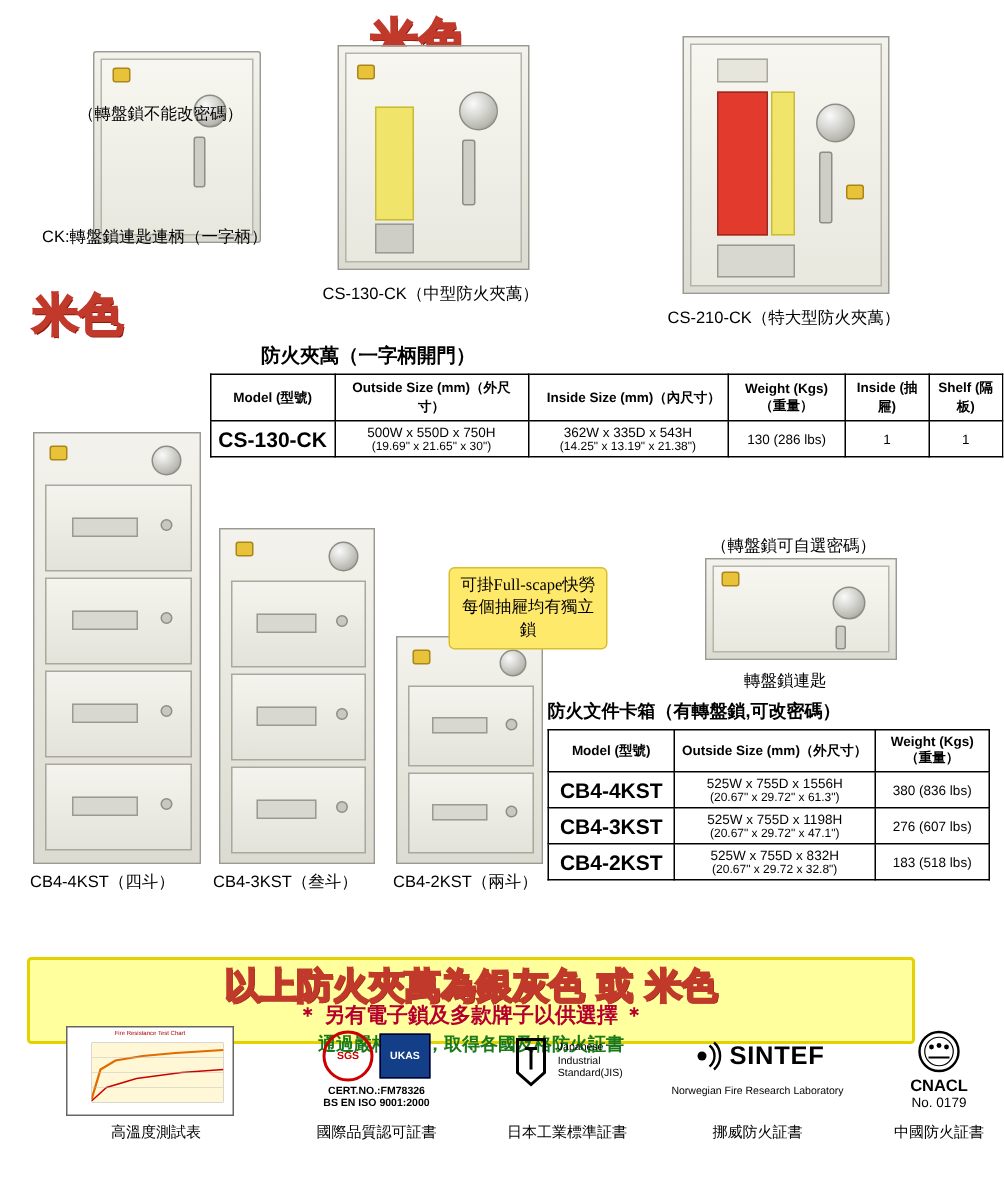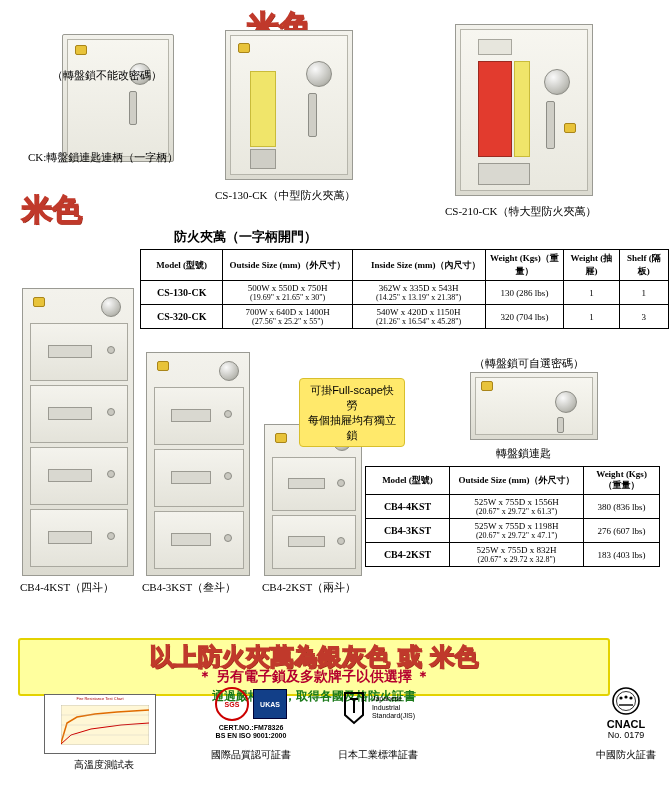--- a/index.html
+++ b/index.html
@@ -7,21 +7,21 @@
   body {
     width:669px; height:793px;
     background:#ffffff;
     font-family:"Liberation Sans", sans-serif;
     position:relative;
     overflow:hidden;
   }
   .page { position:relative; width:669px; height:793px; }
 
   
-  .abs { position:absolute;font-family:Liberation Serif, serif; }
+  .abs { position:absolute; }
   .label-cn { font-size:11px; color:#000; white-space:nowrap; }
 
   
   .fancy {
     font-family:"DejaVu Sans", sans-serif;
     font-weight:bold;
     color:#ffd400;
     -webkit-text-stroke:1.5px #c0392b;
     text-shadow:1px 1px 0 #8b1a0a;
     white-space:nowrap;
@@ -34,34 +34,35 @@
   .handle { position:absolute; background:#cfcec6; border:1px solid #8d8d86; border-radius:2px; }
   .badge-gold { position:absolute; width:12px; height:10px; background:#e8c33a; border:1px solid #a9851a; border-radius:2px; }
   .drawer { position:absolute; background:linear-gradient(180deg,#f4f3ed,#e4e3da); border:1px solid #a9a89f; }
   .drawer .pull { position:absolute; left:18%; top:38%; width:46%; height:22%; background:#d9d8d0; border:1px solid #9b9a92; }
   .drawer .lockdot { position:absolute; right:12%; top:40%; width:8px; height:8px; border-radius:50%; background:#c9c8c0; border:1px solid #8d8d86; }
 
   
   table.spec { border-collapse:collapse; font-size:9px; background:#fff; }
   table.spec th, table.spec td { border:1px solid #000; padding:2px 4px; text-align:center; vertical-align:middle; color:#000; }
   table.spec th { font-weight:bold; font-size:9px; }
-  table.spec td.model { font-weight:bold; font-size:10px; }
+  table.spec td.model { font-weight:bold; font-size:14px; }
   .sz2 { display:block; font-size:8px; }
 
   
   .callout {
     position:absolute;
     background:#ffe96b;
     border:1px solid #d8bf2c;
     border-radius:4px;
     font-size:11px;
     color:#000;
     padding:4px 6px;
     line-height:1.35;
     text-align:center;
+    font-family:Liberation Serif, serif;
   }
 
   
   .banner {
     position:absolute;
     left:18px; top:638px; width:592px; height:58px;
     background:#ffff9e;
     border:2px solid #e3d200;
     border-radius:3px;
   }
@@ -120,52 +121,38 @@
 
   <div class="abs" style="left:140px; top:228px;">
     <div style="font-size:13px; font-weight:bold; color:#000; margin-bottom:3px;padding-left:34px;">防火夾萬（一字柄開門）</div>
     <table class="spec">
       <thead>
         <tr>
           <th style="width:84px;">Model (型號)</th>
           <th style="width:132px;">Outside Size (mm)（外尺寸）</th>
           <th style="width:136px;text-align:right;">Inside Size (mm)（內尺寸）</th>
           <th style="width:80px;">Weight (Kgs)（重量）</th>
-          <th style="width:56px;">Weight (抽屜)</th>
+          <th style="width:56px;">Inside (抽屜)</th>
           <th style="width:50px;">Shelf (隔板)</th>
         </tr>
       </thead>
       <tbody>
         <tr>
           <td class="model">CS-130-CK</td>
           <td>
             <span>500W x 550D x 750H</span>
             <span class="sz2">(19.69" x 21.65" x 30")</span>
           </td>
           <td>
             <span>362W x 335D x 543H</span>
             <span class="sz2">(14.25" x 13.19" x 21.38")</span>
           </td>
           <td>130 (286 lbs)</td>
           <td>1</td>
           <td>1</td>
-        </tr>
-        <tr>
-          <td class="model">CS-320-CK</td>
-          <td>
-            <span>700W x 640D x 1400H</span>
-            <span class="sz2">(27.56" x 25.2" x 55")</span>
-          </td>
-          <td>
-            <span>540W x 420D x 1150H</span>
-            <span class="sz2">(21.26" x 16.54" x 45.28")</span>
-          </td>
-          <td>320 (704 lbs)</td>
-          <td>1</td>
-          <td>3</td>
         </tr>
       </tbody>
     </table>
   </div>
 
   <div class="safe" style="left:22px; top:288px; width:112px; height:288px;">
     <div class="badge-gold" style="left:10px; top:8px;"></div>
     <div class="dial" style="left:78px; top:8px; width:20px; height:20px;"></div>
     <div class="drawer" style="left:7px; top:34px; width:98px; height:58px;">
         <div class="pull"></div>
@@ -226,20 +213,21 @@
   <div class="abs label-cn" style="left:474px; top:356px;">（轉盤鎖可自選密碼）</div>
   <div class="safe" style="left:470px; top:372px; width:128px; height:68px;">
     <div class="door"></div>
     <div class="dial" style="left:84px; top:18px; width:22px; height:22px;"></div>
     <div class="handle" style="left:86px; top:44px; width:7px; height:16px;"></div>
     <div class="badge-gold" style="left:10px; top:8px;"></div>
   </div>
   <div class="abs label-cn" style="left:496px; top:446px;">轉盤鎖連匙</div>
 
   <div class="abs" style="left:365px; top:466px;">
+    <div style="font-size:12px; font-weight:bold; color:#000; margin-bottom:3px;">防火文件卡箱（有轉盤鎖,可改密碼）</div>
     <table class="spec">
       <thead>
         <tr>
           <th style="width:84px;">Model (型號)</th>
           <th style="width:134px;">Outside Size (mm)（外尺寸）</th>
           <th style="width:76px;">Weight (Kgs)（重量）</th>
         </tr>
       </thead>
       <tbody>
         <tr>
@@ -257,33 +245,33 @@
             <span class="sz2">(20.67" x 29.72" x 47.1")</span>
           </td>
           <td>276 (607 lbs)</td>
         </tr>
         <tr>
           <td class="model">CB4-2KST</td>
           <td>
             <span>525W x 755D x 832H</span>
             <span class="sz2">(20.67" x 29.72 x 32.8")</span>
           </td>
-          <td>183 (403 lbs)</td>
+          <td>183 (518 lbs)</td>
         </tr>
       </tbody>
     </table>
   </div>
 
   <div class="banner">
     <div class="l1 fancy" style="font-size:24px;">以上防火夾萬為銀灰色 或 米色</div>
     <div class="l2" style="font-size:14px; font-weight:bold; color:#b5002e;">＊ 另有電子鎖及多款牌子以供選擇 ＊</div>
     <div class="l3" style="font-size:12px; font-weight:bold; color:#1a7a1a;">通過嚴格測試，取得各國及格防火証書</div>
   </div>
 
-  <div class="cert" style="left:44px; top:684px; width:120px;margin-top:10px;">
+  <div class="cert" style="left:44px; top:684px; width:120px;">
     <div class="chartbox">
       <div class="ttl">Fire Resistance Test Chart</div>
       <svg class="chartline" viewBox="0 0 88 40" preserveAspectRatio="none">
         <rect x="0" y="0" width="88" height="40" fill="#fff7d6" stroke="#999" stroke-width="0.5"></rect>
         <path d="M0,38 L6,18 L16,12 L34,9 L56,7 L88,5" fill="none" stroke="#e06b00" stroke-width="1.5"></path>
         <path d="M0,39 L10,30 L30,24 L60,20 L88,18" fill="none" stroke="#c00" stroke-width="1"></path>
         <g stroke="#bbb" stroke-width="0.3">
           <line x1="0" y1="10" x2="88" y2="10"></line>
             <line x1="0" y1="20" x2="88" y2="20"></line>
             <line x1="0" y1="30" x2="88" y2="30"></line>
@@ -313,20 +301,32 @@
       <div class="circ" style="width:34px;height:34px;border-color:#c00;color:#c00;font-size:7px;display:flex;align-items:center;justify-content:center;font-weight:bold;">SGS</div>
       <div style="width:34px;height:30px;border:1px solid #003;background:#123f88;color:#fff;font-size:7px;display:flex;align-items:center;justify-content:center;font-weight:bold;">UKAS</div>
     </div>
     <div style="font-size:7px; font-weight:bold; line-height:1.2;">
       <div>CERT.NO.:FM78326</div>
       <div>BS EN ISO 9001:2000</div>
     </div>
     <div class="cap" style="top:64px;">國際品質認可証書</div>
   </div>
 
+  <div class="cert" style="left:430px; top:684px; width:150px;">
+    <div style="display:flex; align-items:center; justify-content:center; gap:4px; height:40px;">
+      <svg width="22" height="22" viewBox="0 0 22 22">
+        <circle cx="8" cy="11" r="3" fill="#000"></circle>
+        <path d="M13 4 A9 9 0 0 1 13 18" fill="none" stroke="#000" stroke-width="1.6"></path>
+        <path d="M16 2 A12 12 0 0 1 16 20" fill="none" stroke="#000" stroke-width="1.6"></path>
+      </svg>
+      <div style="font-size:17px; font-weight:bold; letter-spacing:0.5px;">SINTEF</div>
+    </div>
+    <div style="font-size:7px;">Norwegian Fire Research Laboratory</div>
+    <div class="cap" style="top:64px;">挪威防火証書</div>
+  </div>
 
   <div class="cert" style="left:578px; top:684px; width:96px;">
     <div style="height:34px; display:flex; align-items:center; justify-content:center;">
       <svg width="30" height="30" viewBox="0 0 30 30">
         <circle cx="15" cy="15" r="13" fill="none" stroke="#000" stroke-width="1.6"></circle>
         <circle cx="15" cy="15" r="9.5" fill="none" stroke="#000" stroke-width="0.8"></circle>
         <circle cx="10" cy="12" r="1.6" fill="#000"></circle>
           <circle cx="15" cy="11" r="1.6" fill="#000"></circle>
           <circle cx="20" cy="12" r="1.6" fill="#000"></circle>
         <path d="M8 19 H22" stroke="#000" stroke-width="1.4"></path>

